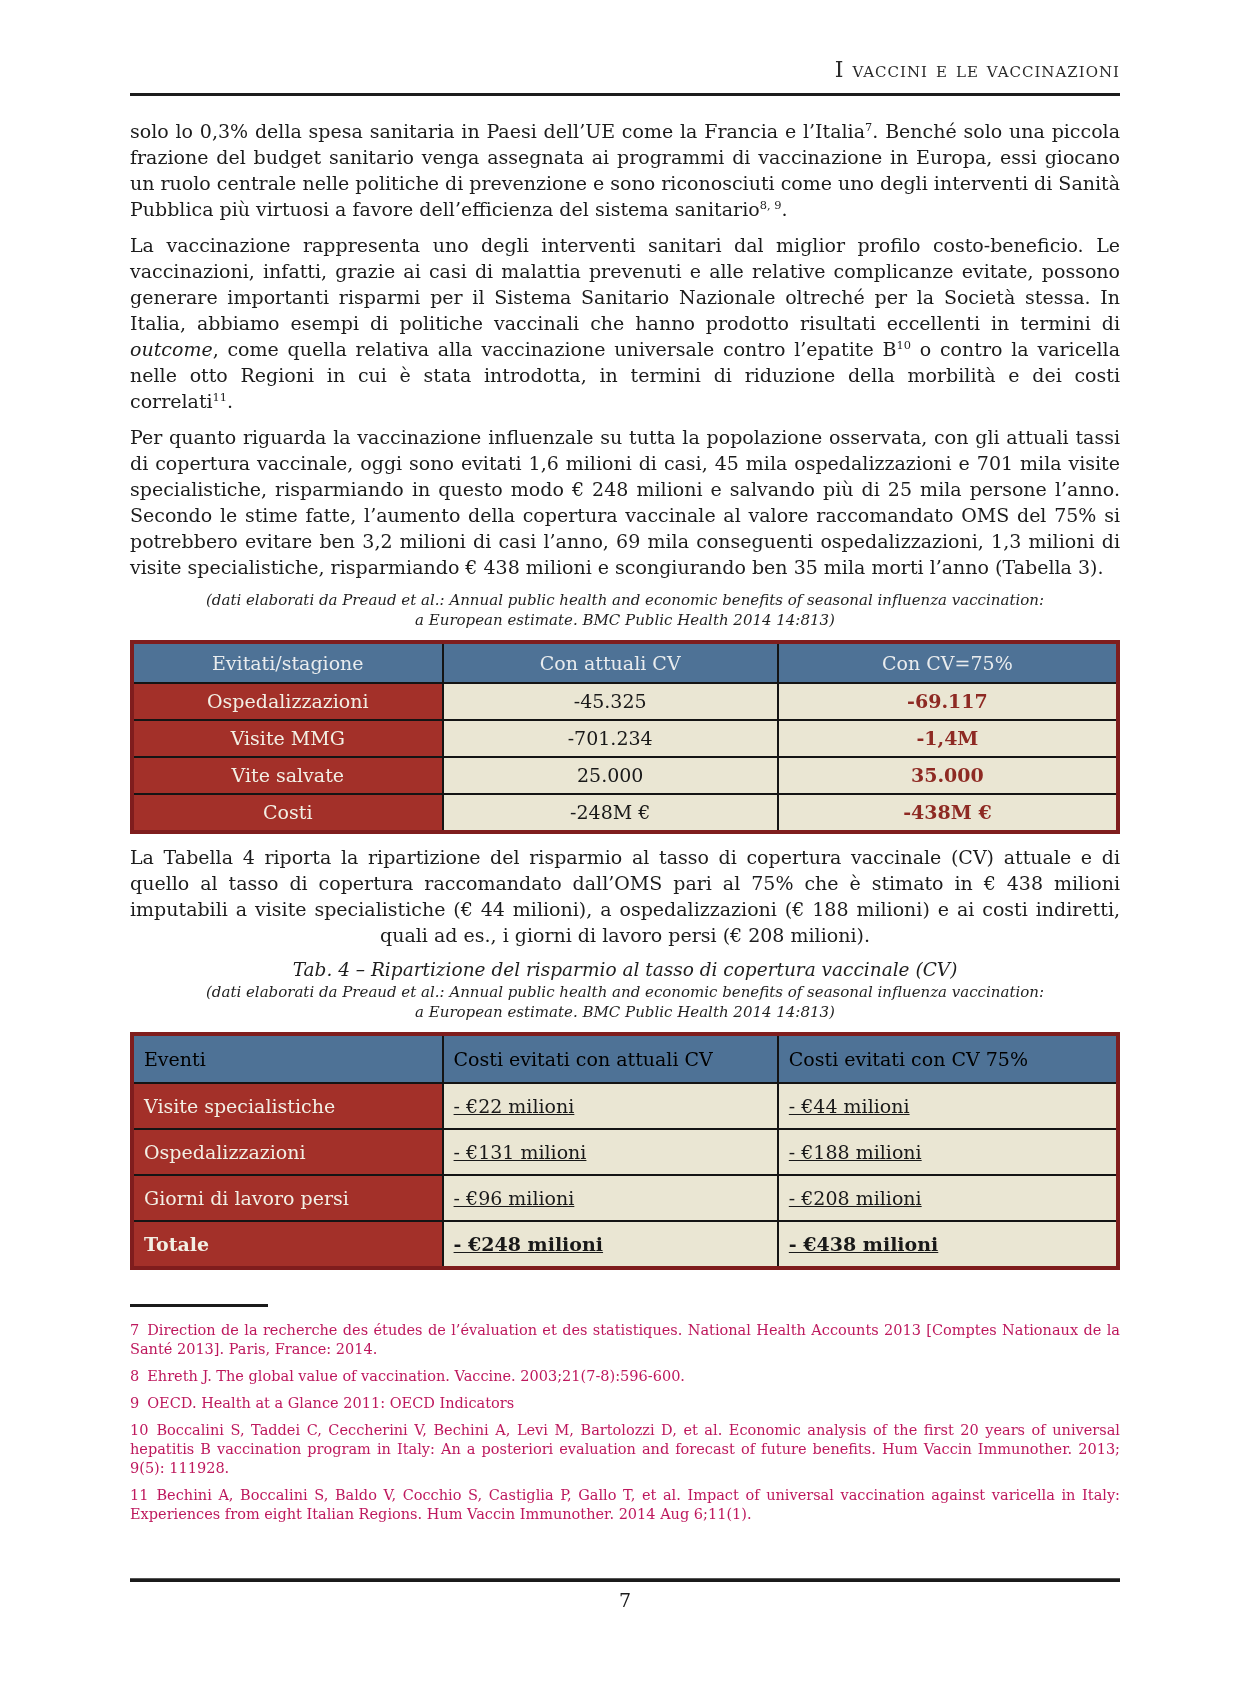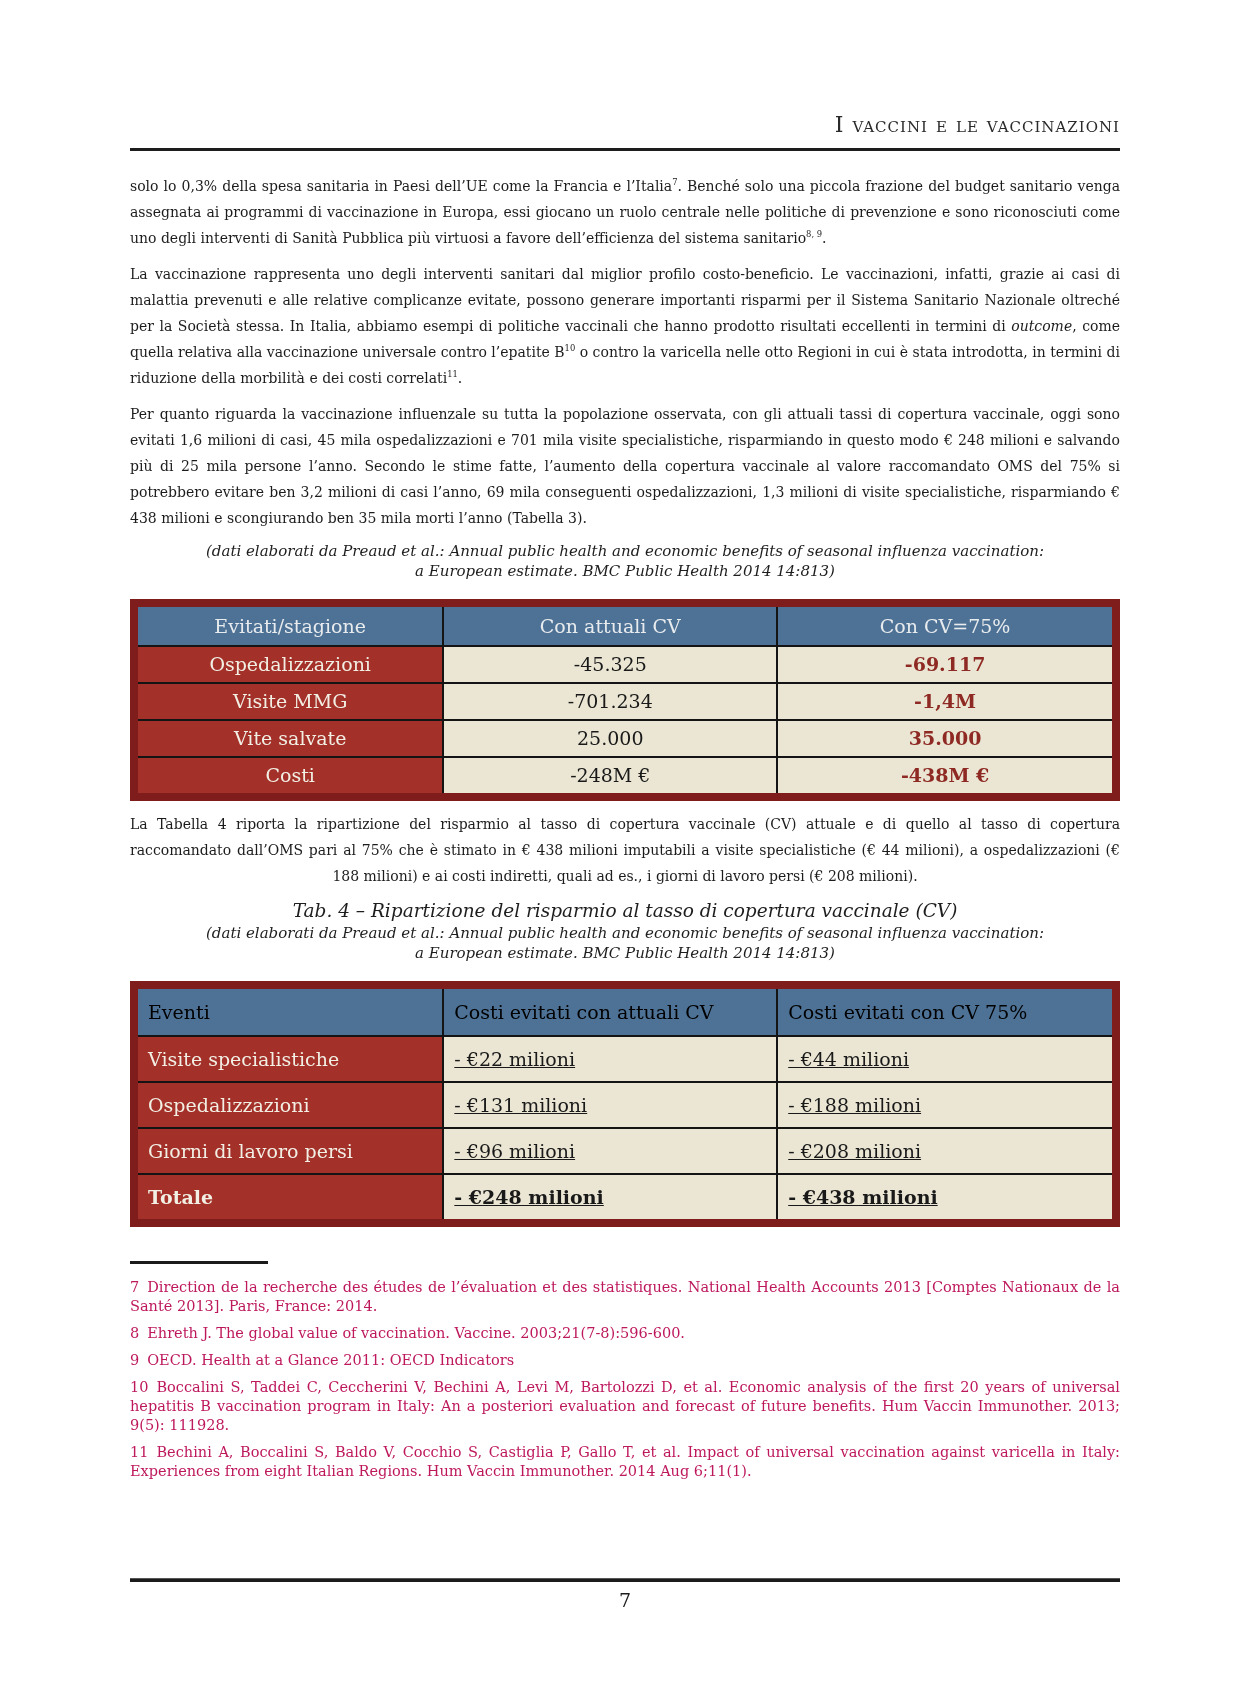--- a/index.html
+++ b/index.html
@@ -4,55 +4,55 @@
 <style>
   html,body{margin:0;padding:0;background:#ffffff;}
   body{
     width:1240px;height:1708px;position:relative;overflow:hidden;
     font-family:"DejaVu Serif","Liberation Serif",serif;
     color:#1c1c1c;
   }
   .page{
     position:relative;width:1240px;height:1502px;
     box-sizing:border-box;
-    padding:112px 120px 0 130px;
+    padding:57px 120px 0 130px;
   }
   
   .running-title{
     text-align:right;
     font-variant:small-caps;
     font-size:22px;
     letter-spacing:1px;
     color:#2a2a2a;
     line-height:26px;
   }
   .header-rule{
     margin-top:10px;
     height:3px;background:#1d1d1d;
   }
   
   p.body-par{
     margin:10px 0 0 0;
-    font-size:14px;
+    font-size:19px;
     line-height:26px;
     text-align:justify;
   }
   p.body-par:first-of-type{margin-top:22px;}
   p.body-par sup{font-size:0.60em;line-height:0;}
   p.center-last{text-align-last:center;}
   
   .caption{margin-top:10px;text-align:center;font-style:italic;color:#1e1e1e;}
   .caption .cap1{font-size:18.5px;line-height:24px;}
   .caption .cap2{font-size:15px;line-height:20px;}
   
   table{
     width:100%;
     border-collapse:collapse;
-    margin-top:18px;
-    border:8px solid #7f1d1d;
+    margin-top:10px;
+    border:4px solid #7f1d1d;
   }
   th,td{
     border:2px solid #141414;
     font-weight:normal;
   }
   col.c1{width:31.5%;} col.c2{width:34%;} col.c3{width:34.5%;}
   
   #tab3 th{
     background:var(--blue);color:#e9ecee;
     font-size:19px;text-align:center;padding:8px 6px;

